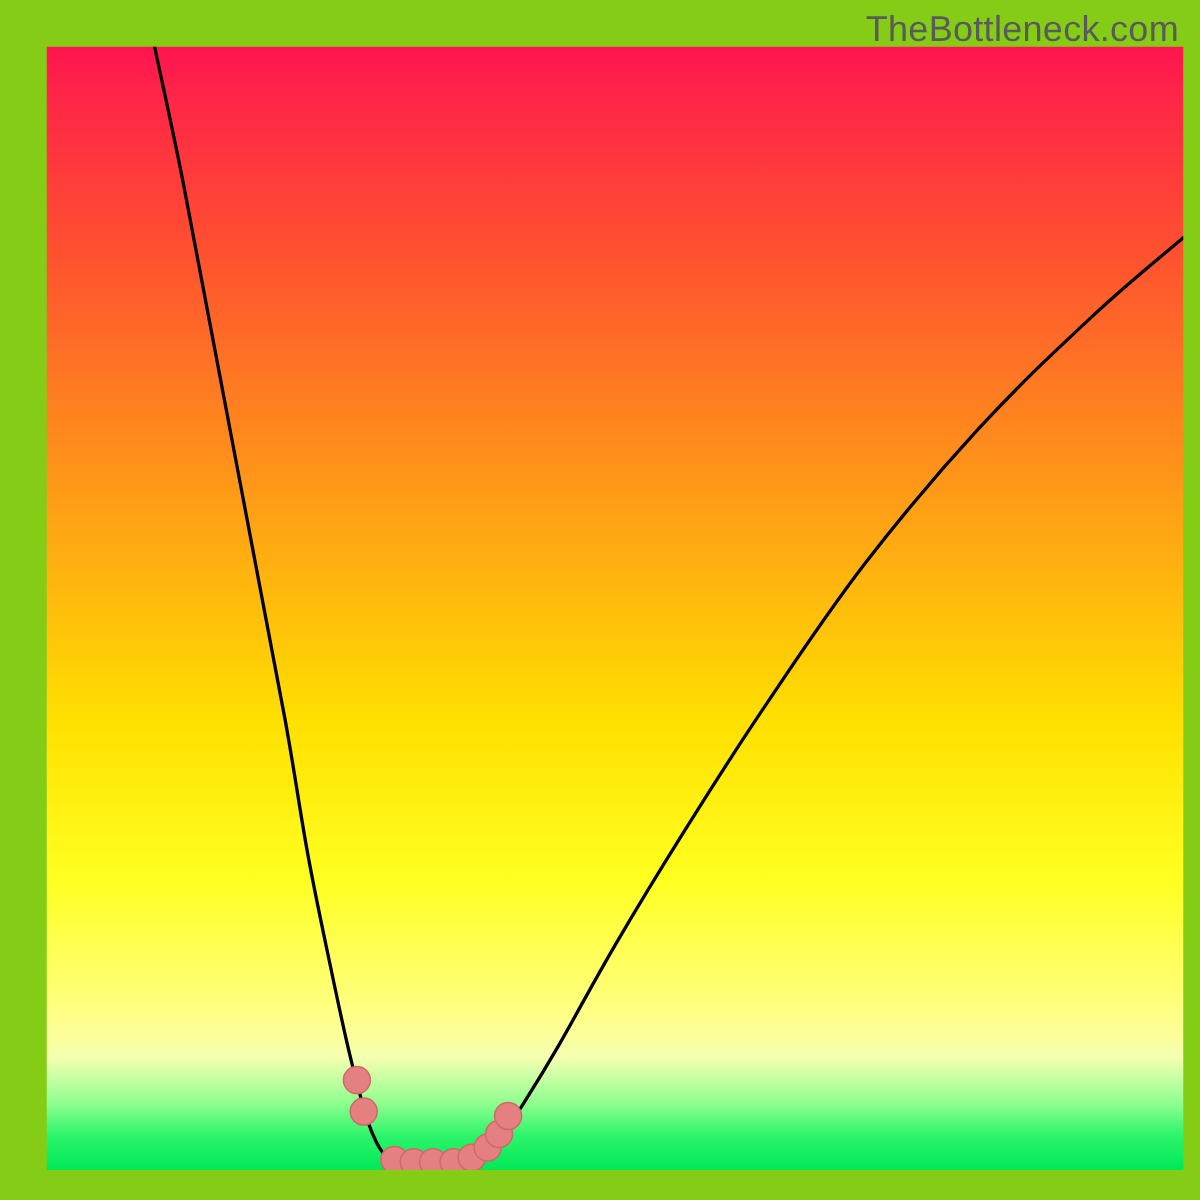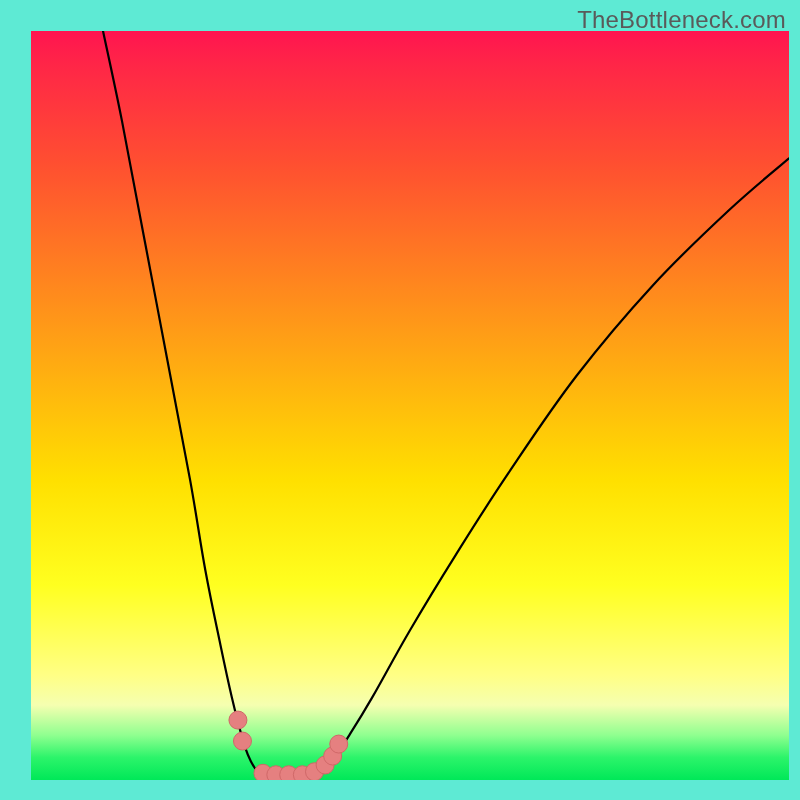--- a/index.html
+++ b/index.html
@@ -7,21 +7,21 @@
     padding: 0;
     width: 800px;
     height: 800px;
     overflow: hidden;
     background: #000;
     font-family: Arial, Helvetica, sans-serif;
   }
   .frame {
     position: absolute;
     inset: 0;
-    background: #5eead4;
+    background: #84cc16;
   }
   .plot-area {
     position: absolute;
     left: 31px;
     top: 31px;
     width: 758px;
     height: 749px;
     overflow: hidden;
   }
   .gradient-bg {

